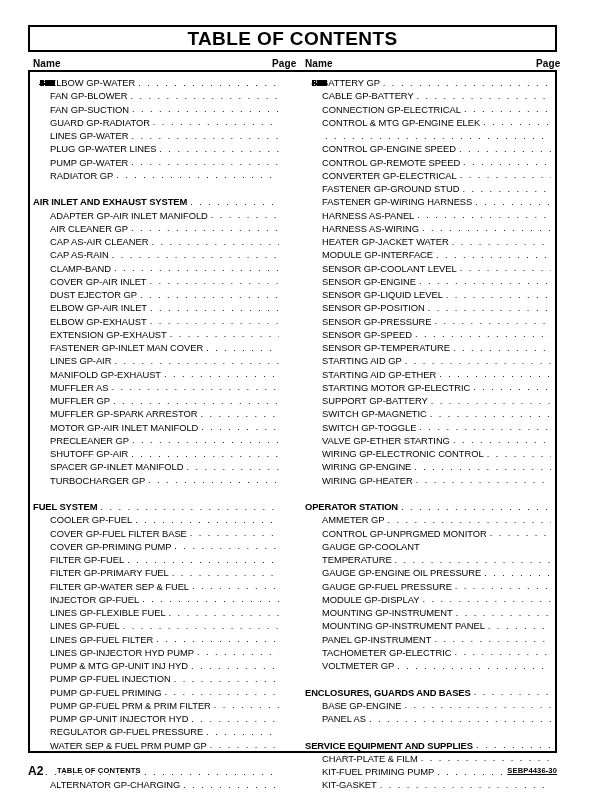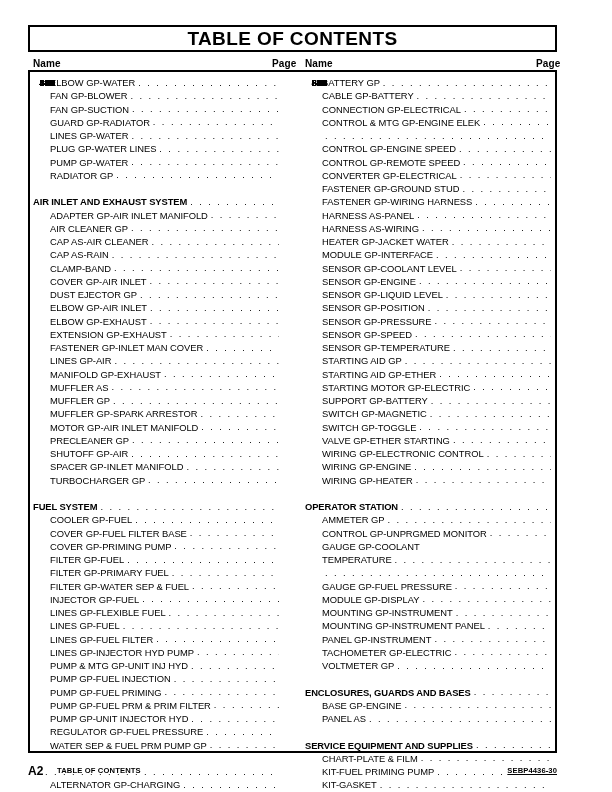--- a/index.html
+++ b/index.html
@@ -609,20 +609,21 @@
         <div class="entry item nopage">
           <span class="label">GAUGE  GP-COOLANT</span>
           <span class="leader">. . . . . . . . . . . . . . . . . . . . . . . . . . . . . . . . . . . . . . . . . . . . . . . . . . . . . . . . . . . . . . . . . . . . . . . . . . . . . . . . </span>
         </div>
         <div class="entry item">
           <span class="label">TEMPERATURE</span>
           <span class="leader">. . . . . . . . . . . . . . . . . . . . . . . . . . . . . . . . . . . . . . . . . . . . . . . . . . . . . . . . . . . . . . . . . . . . . . . . . . . . . . . . </span>
           <span class="page">628</span>
         </div>
         <div class="entry item">
+          <span class="label">GAUGE GP-ENGINE OIL PRESSURE</span>
           <span class="leader">. . . . . . . . . . . . . . . . . . . . . . . . . . . . . . . . . . . . . . . . . . . . . . . . . . . . . . . . . . . . . . . . . . . . . . . . . . . . . . . . </span>
           <span class="page">629</span>
         </div>
         <div class="entry item">
           <span class="label">GAUGE GP-FUEL PRESSURE</span>
           <span class="leader">. . . . . . . . . . . . . . . . . . . . . . . . . . . . . . . . . . . . . . . . . . . . . . . . . . . . . . . . . . . . . . . . . . . . . . . . . . . . . . . . </span>
           <span class="page">630</span>
         </div>
         <div class="entry item">
           <span class="label">MODULE GP-DISPLAY</span>

